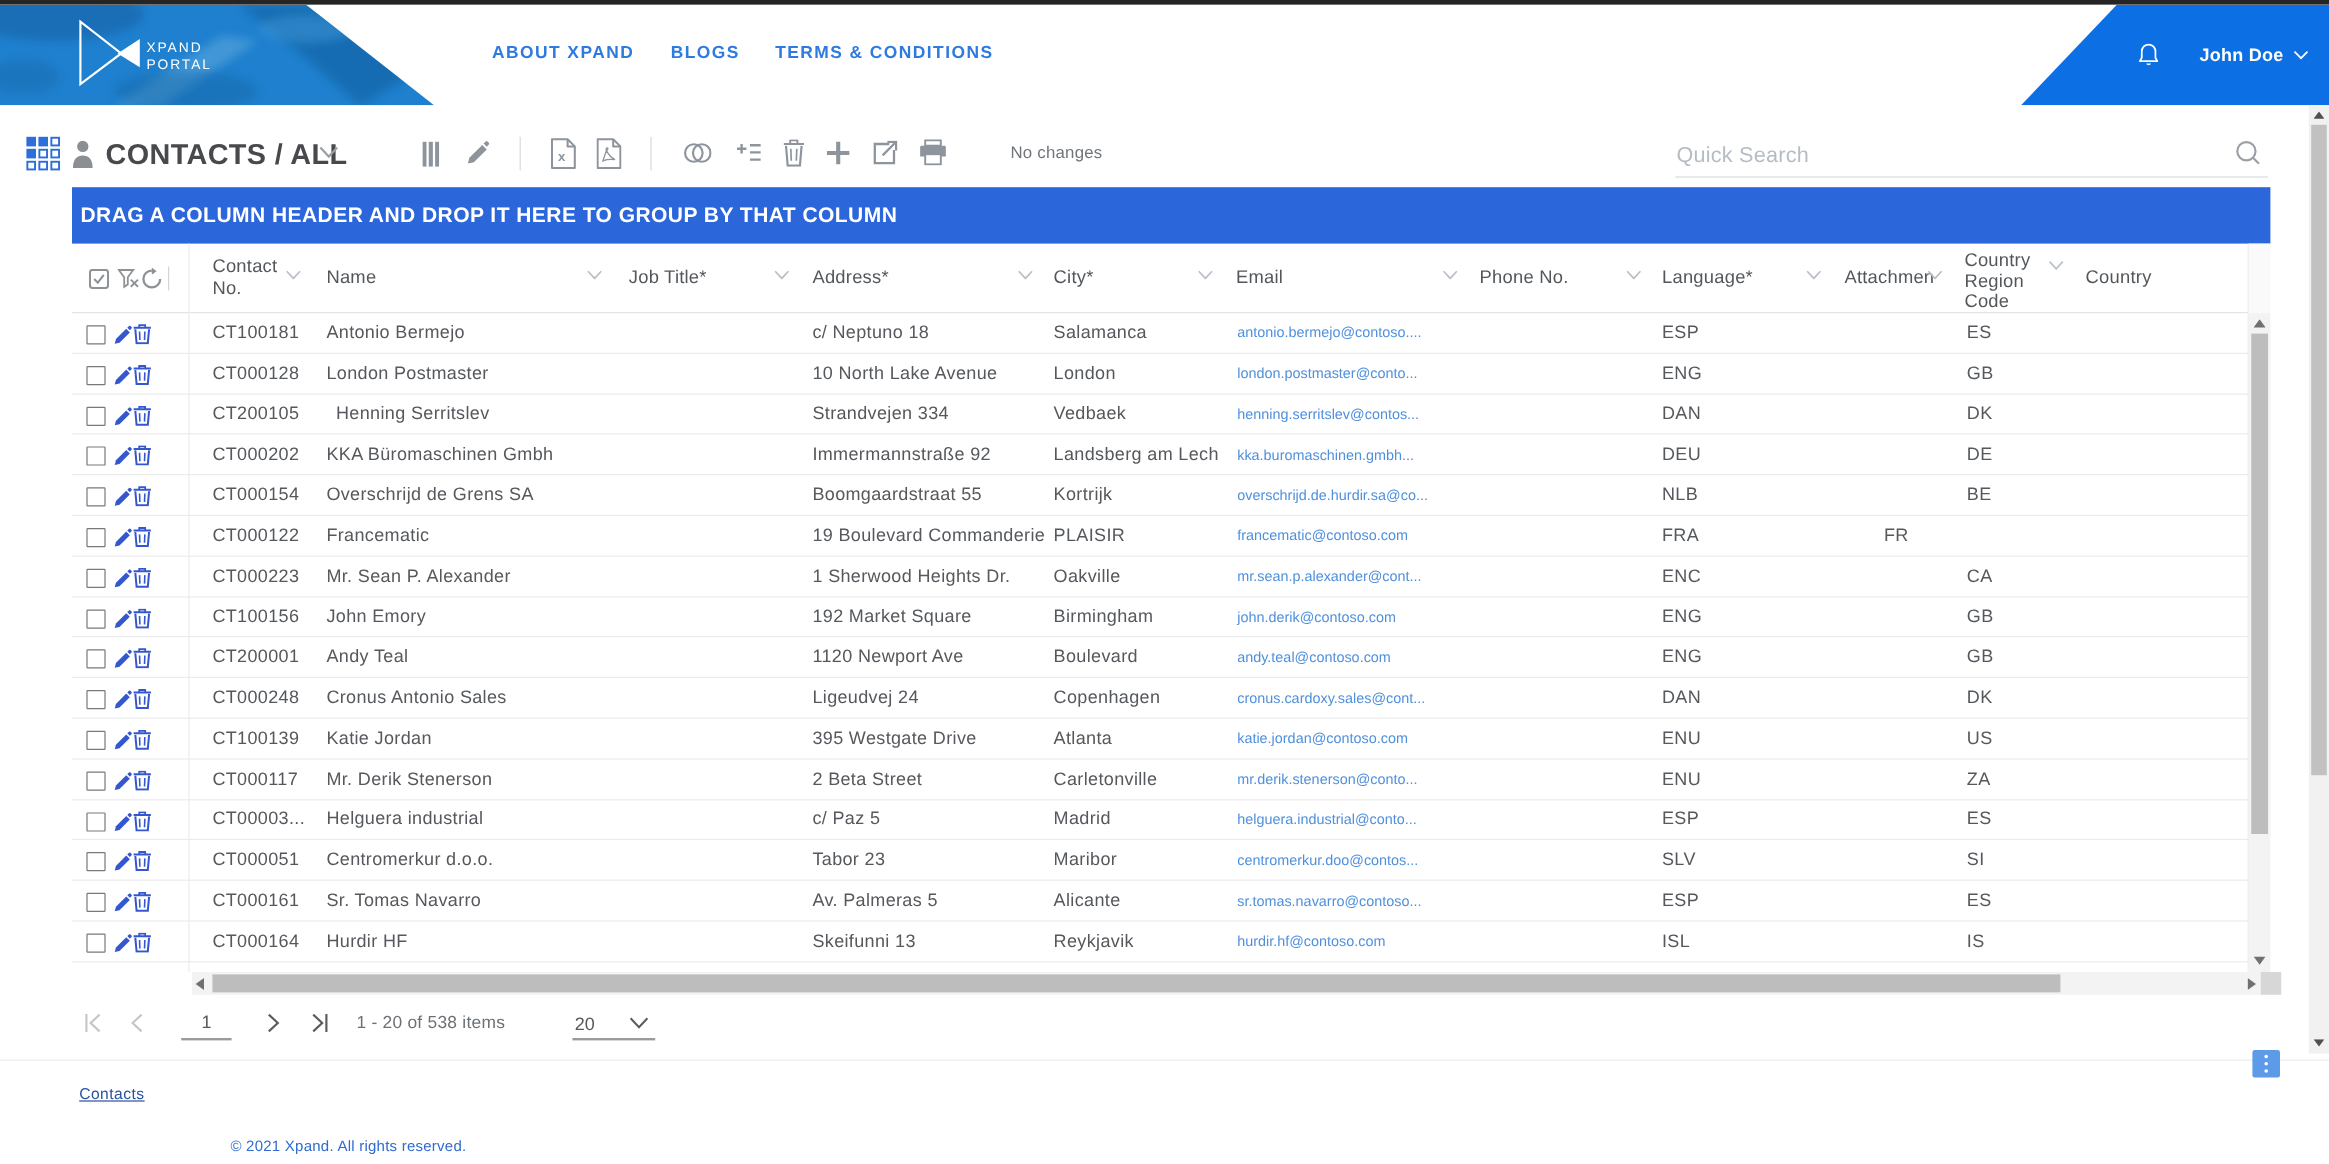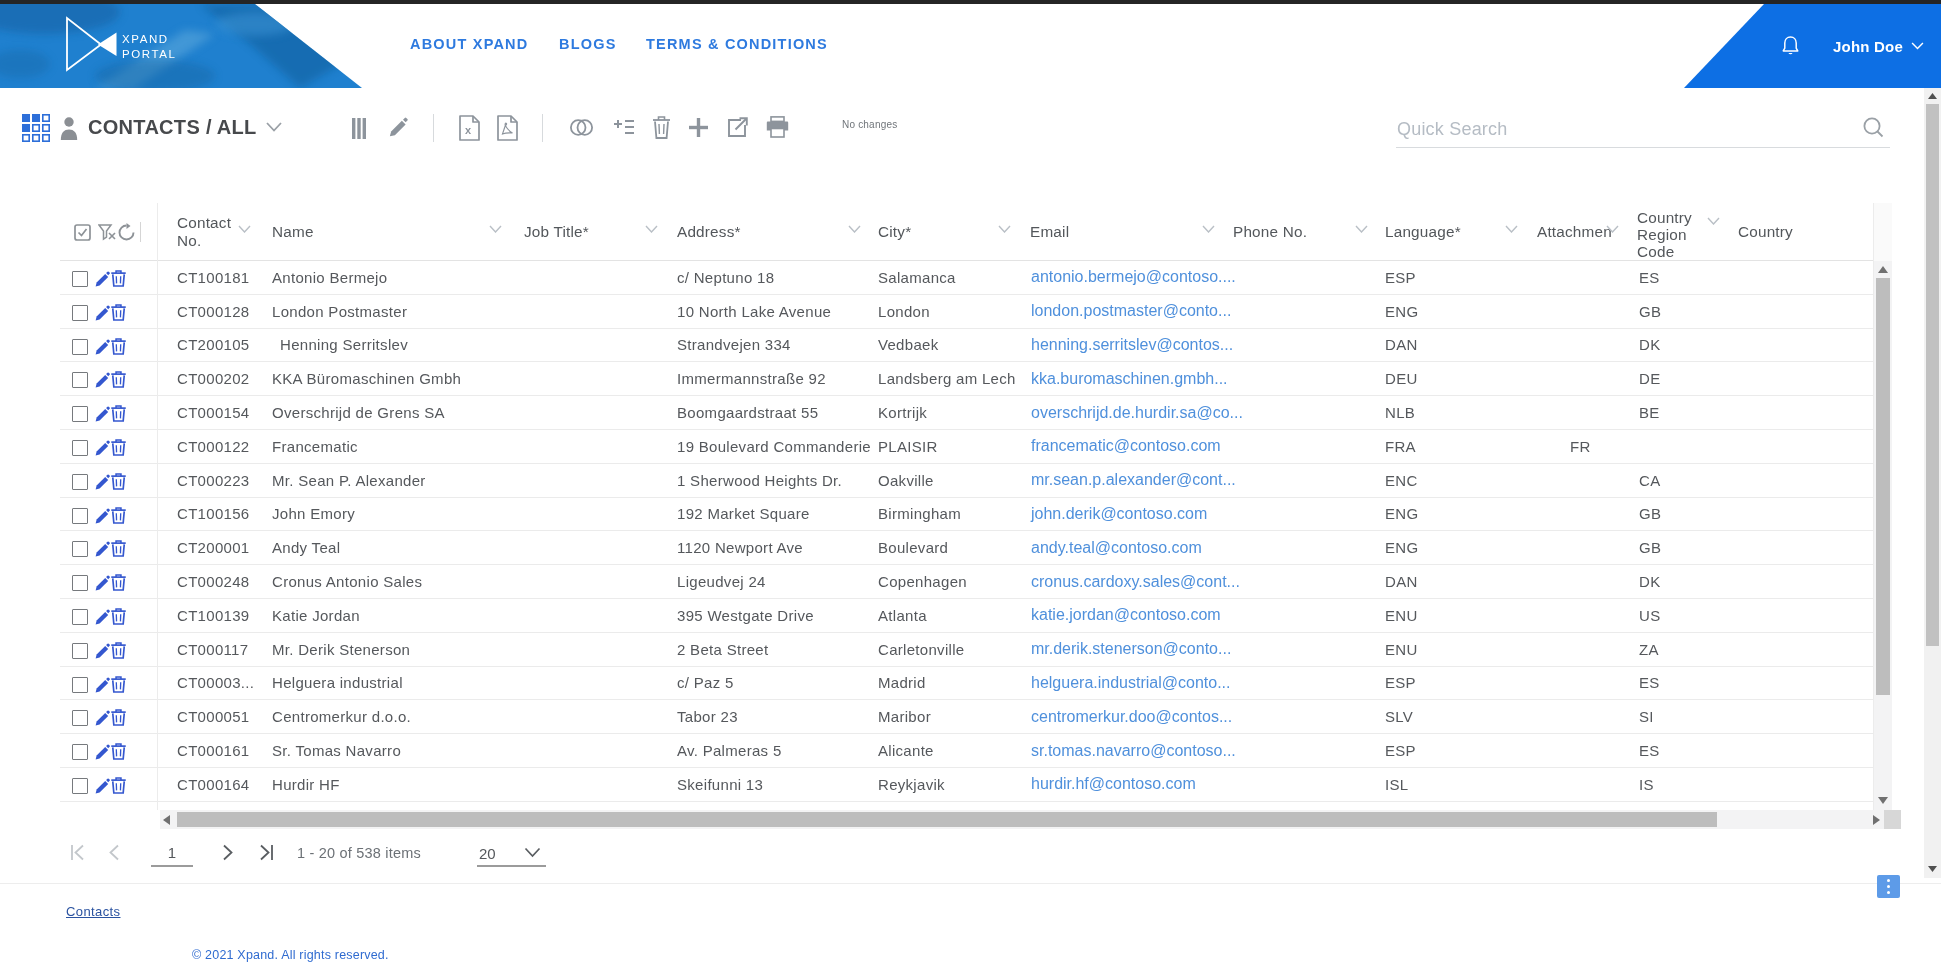--- a/index.html
+++ b/index.html
@@ -3,21 +3,21 @@
 <meta charset="utf-8">
 <style>
   * { margin:0; padding:0; box-sizing:border-box; }
   html,body { width:1941px; height:970px; overflow:hidden; background:#fff;
     font-family:"Liberation Sans", sans-serif; }
   .abs { position:absolute; }
   #stage { position:relative; width:1941px; height:970px; }
   .hnav { color:#2e7adf; font-size:14.5px; font-weight:700; letter-spacing:1.2px; }
   .cell { position:absolute; top:0; height:100%; display:flex; align-items:center;
     font-size:15px; color:#55585c; letter-spacing:0.3px; white-space:nowrap; }
-  .cell.em { color:#4f90dc; font-size:16px; letter-spacing:0px; }
+  .cell.em { color:#4f90dc; font-size:12px; letter-spacing:0px; }
   .row { position:absolute; left:60px; width:1814px; height:33.8px; border-bottom:1px solid #ebebeb; }
   .hdrtxt { position:absolute; font-size:15.3px; color:#53575b; letter-spacing:0.2px; }
   .chev { position:absolute; width:13px; height:8px; }
   .cbx { left:11.5px; top:10px; width:16px; height:16px; border:1.4px solid #76797d; border-radius:1px; background:#fff; }
   .pcl { left:35px; top:10px; }
   .trs { left:51px; top:9px; }
 </style>
 </head>
 <body>
 <div id="stage">
@@ -84,21 +84,21 @@
         <rect x="1.8" y="21.8" width="6.4" height="6.4"></rect>
           <rect x="11.8" y="21.8" width="6.4" height="6.4"></rect>
           <rect x="21.8" y="21.8" width="6.4" height="6.4"></rect>
       </g>
     </svg>
 
     <svg class="abs" style="left:60px;top:29px" width="18" height="23" viewBox="0 0 18 23">
       <circle cx="9" cy="5" r="4.7" fill="#8b8f94"></circle>
       <path d="M0.8 23 C0.8 15.8 4 12.6 9 12.6 C14 12.6 17.2 15.8 17.2 23 Z" fill="#8b8f94"></path>
     </svg>
-    <div class="abs" style="left:88px;top:115px;color:#47494c;font-size:20px;font-weight:700;letter-spacing:0.3px;top:28px">CONTACTS / ALL</div>
+    <div class="abs" style="left:88px;top:115px;color:#47494c;font-size:24px;font-weight:700;letter-spacing:0.3px;top:28px">CONTACTS / ALL</div>
     <svg class="abs" style="left:266px;top:34px" width="16" height="10" viewBox="0 0 16 10">
       <polyline points="1,1 8,8.5 15,1" fill="none" stroke="#9aa0a6" stroke-width="1.8"></polyline>
     </svg>
 
     <svg class="abs" style="left:352px;top:30px" width="14" height="21" viewBox="0 0 14 21">
       <g fill="#8d949c">
           <rect x="0" y="0" width="3.4" height="21"></rect>
           <rect x="5.3" y="0" width="3.4" height="21"></rect>
           <rect x="10.6" y="0" width="3.4" height="21"></rect>
         </g>
@@ -156,30 +156,34 @@
       <path d="M14 3 L2 3 L2 19 L18 19 L18 8" fill="none" stroke="#8d949c" stroke-width="1.9"></path>
       <line x1="8.5" y1="12.5" x2="19" y2="2" stroke="#8d949c" stroke-width="1.9"></line>
       <path d="M12.5 1.2 L19.8 1.2 L19.8 8.5" fill="none" stroke="#8d949c" stroke-width="1.9"></path>
     </svg>
 
     <svg class="abs" style="left:766px;top:28px" width="23" height="22" viewBox="0 0 23 22">
       <rect x="5" y="0.9" width="13" height="4.5" fill="none" stroke="#8d949c" stroke-width="1.6"></rect>
       <path d="M2 5.5 L21 5.5 C21.8 5.5 22.2 6 22.2 6.7 L22.2 14.5 L0.8 14.5 L0.8 6.7 C0.8 6 1.2 5.5 2 5.5 Z" fill="#8d949c"></path>
       <rect x="5" y="12.5" width="13" height="8.5" fill="#ffffff" stroke="#8d949c" stroke-width="1.6"></rect>
     </svg>
-    <div class="abs" style="left:842px;top:31px;color:#70757a;font-size:10px;letter-spacing:0.2px">No changes</div>
+    <div class="abs" style="left:842px;top:31px;color:#70757a;font-size:14px;letter-spacing:0.2px">No changes</div>
 
     <div class="abs" style="left:1396px;top:59px;width:494px;height:1px;background:#d8dbde"></div>
     <div class="abs" style="left:1397px;top:31px;color:#b5bcc4;font-size:18px;letter-spacing:0.2px">Quick Search</div>
     <svg class="abs" style="left:1863px;top:29px" width="21" height="21" viewBox="0 0 21 21">
       <circle cx="9" cy="9" r="7.6" fill="none" stroke="#9aa0a6" stroke-width="1.8"></circle>
       <line x1="14.5" y1="14.5" x2="19.5" y2="19.5" stroke="#9aa0a6" stroke-width="1.8"></line>
     </svg>
   </div>
 
+  <div class="abs" style="left:60px;top:156px;width:1832px;height:47px;background:#2b66da;color:#fff;
+       font-size:17.5px;font-weight:700;letter-spacing:0.38px;display:flex;align-items:center;padding-left:7px">
+    DRAG A COLUMN HEADER AND DROP IT HERE TO GROUP BY THAT COLUMN
+  </div>
 
   <div class="abs" id="gridhead" style="left:60px;top:203px;width:1814px;height:58px;border-bottom:1px solid #e3e3e3">
 
     <svg class="abs" style="left:14px;top:21px" width="17" height="17" viewBox="0 0 17 17">
       <rect x="1" y="1" width="15" height="15" rx="2" fill="none" stroke="#8d9297" stroke-width="1.7"></rect>
       <polyline points="4.5,8.5 7.5,11.5 12.5,5" fill="none" stroke="#8d9297" stroke-width="1.7"></polyline>
     </svg>
 
     <svg class="abs" style="left:38px;top:21px" width="18" height="17" viewBox="0 0 18 17">
       <path d="M1 1 L13 1 L8.5 7 L8.5 13 L5.5 15 L5.5 7 Z" fill="none" stroke="#8d9297" stroke-width="1.5"></path>

